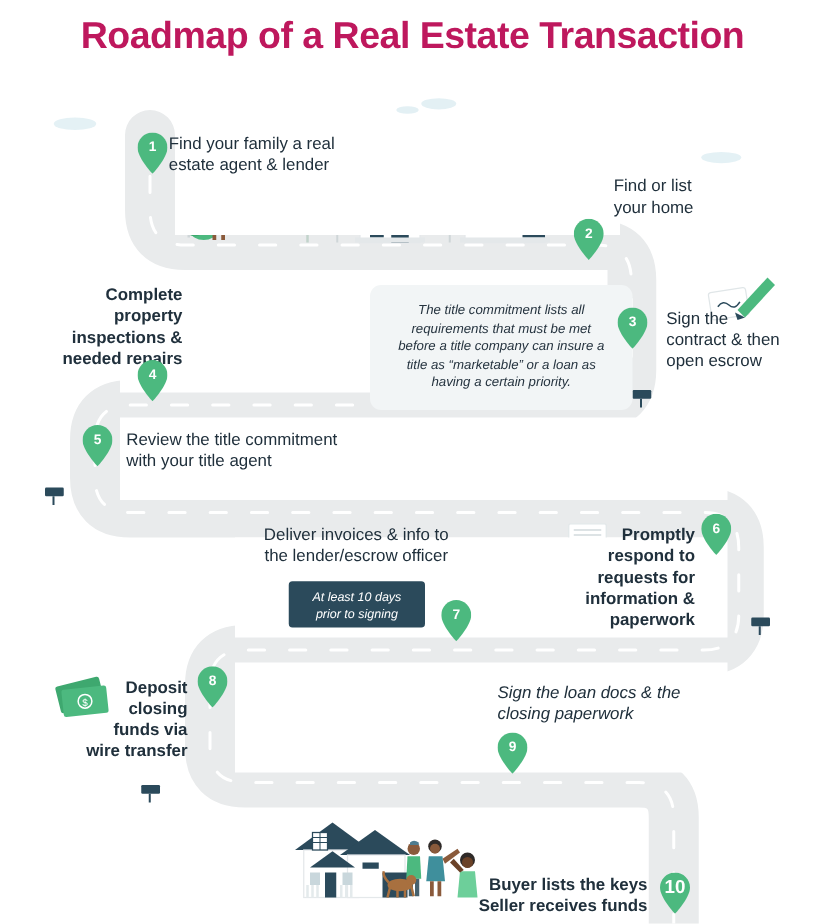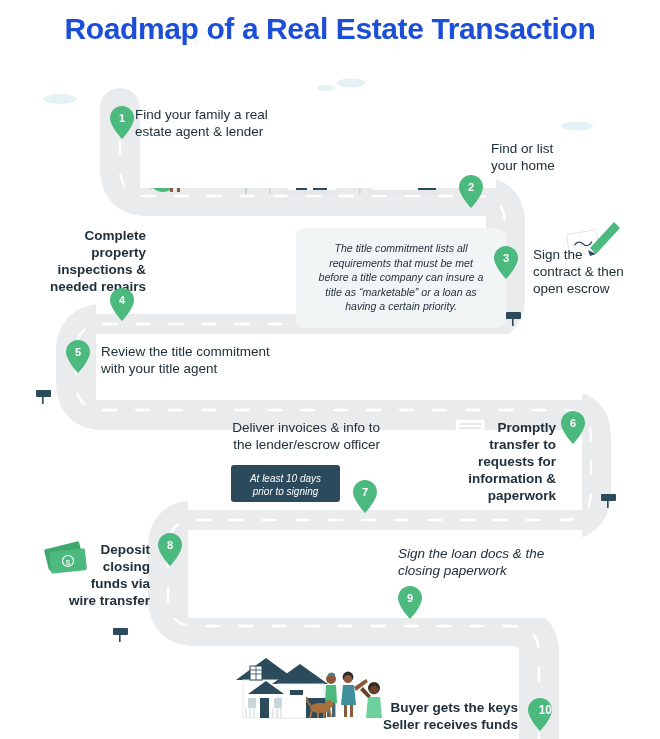--- a/index.html
+++ b/index.html
@@ -7,47 +7,47 @@
     width:660px;height:739px;position:relative;overflow:hidden;
     background:#ffffff;
     font-family:"Liberation Sans","DejaVu Sans",sans-serif;
     color:#1d2b36;
   }
   #stage{position:absolute;inset:0;width:660px;height:739px;}
 
   
   .title{
     position:absolute;left:0;top:12px;width:660px;text-align:center;
-    font-size:30px;font-weight:bold;letter-spacing:-.4px;color:#1d4ed8;
+    font-size:30px;font-weight:bold;letter-spacing:-.4px;color:#be185d;
     line-height:34px;
   }
 
   
   .layer{position:absolute;left:0;top:0;width:660px;height:739px;}
   .layer.road{z-index:1;}
   .layer.scene{z-index:2;}
   .layer.deco{z-index:0;}
 
   
   .steplabel{
     position:absolute;z-index:6;
     font-size:13.5px;line-height:17px;font-weight:500;color:#20303c;
   }
   .steplabel.r{text-align:right;font-weight:bold;}
   .steplabel.l{text-align:left;}
-  .steplabel.c{text-align:right;}
+  .steplabel.c{text-align:center;}
 
   
   .pin{position:absolute;z-index:7;width:24px;height:33px;}
   .pin .num{
     position:absolute;left:0;top:2px;width:24px;height:20px;
     text-align:center;line-height:20px;
     font-size:11px;font-weight:bold;color:#ffffff;
   }
-  .pin.p10 .num{font-size:12px;text-align:right;}
+  .pin.p10 .num{font-size:15px;}
 
   
   .callout{
     position:absolute;z-index:6;
     background:#f2f5f6;border-radius:9px;
     font-style:italic;text-align:center;color:#25333f;
   }
   .callout.title-note{
     left:296px;top:228px;width:190px;padding:13px 10px 14px;
     font-size:10.6px;line-height:14.5px;
@@ -435,21 +435,21 @@
     <div>needed repairs</div>
   </div>
 
   <div class="steplabel l" style="left:101px;top:343px;width:210px;">
     <div>Review the title commitment</div>
     <div>with your title agent</div>
   </div>
 
   <div class="steplabel r" style="left:448px;top:419px;width:108px;">
     <div>Promptly</div>
-    <div>transfer to</div>
+    <div>respond to</div>
     <div>requests for</div>
     <div>information &amp;</div>
     <div>paperwork</div>
   </div>
 
   <div class="steplabel c" style="left:190px;top:419px;width:190px;">
     <div>Deliver invoices &amp; info to</div>
     <div>the lender/escrow officer</div>
   </div>
 
@@ -459,21 +459,21 @@
     <div>funds via</div>
     <div>wire transfer</div>
   </div>
 
   <div class="steplabel l" style="left:398px;top:545px;width:190px;font-style:italic;">
     <div>Sign the loan docs &amp; the</div>
     <div>closing paperwork</div>
   </div>
 
   <div class="steplabel r" style="left:378px;top:699px;width:140px;">
-    <div>Buyer gets the keys</div>
+    <div>Buyer lists the keys</div>
     <div>Seller receives funds</div>
   </div>
 
   <div class="callout title-note">
     <div>The title commitment lists all</div>
     <div>requirements that must be met</div>
     <div>before a title company can insure a</div>
     <div>title as “marketable” or a loan as</div>
     <div>having a certain priority.</div>
   </div>

